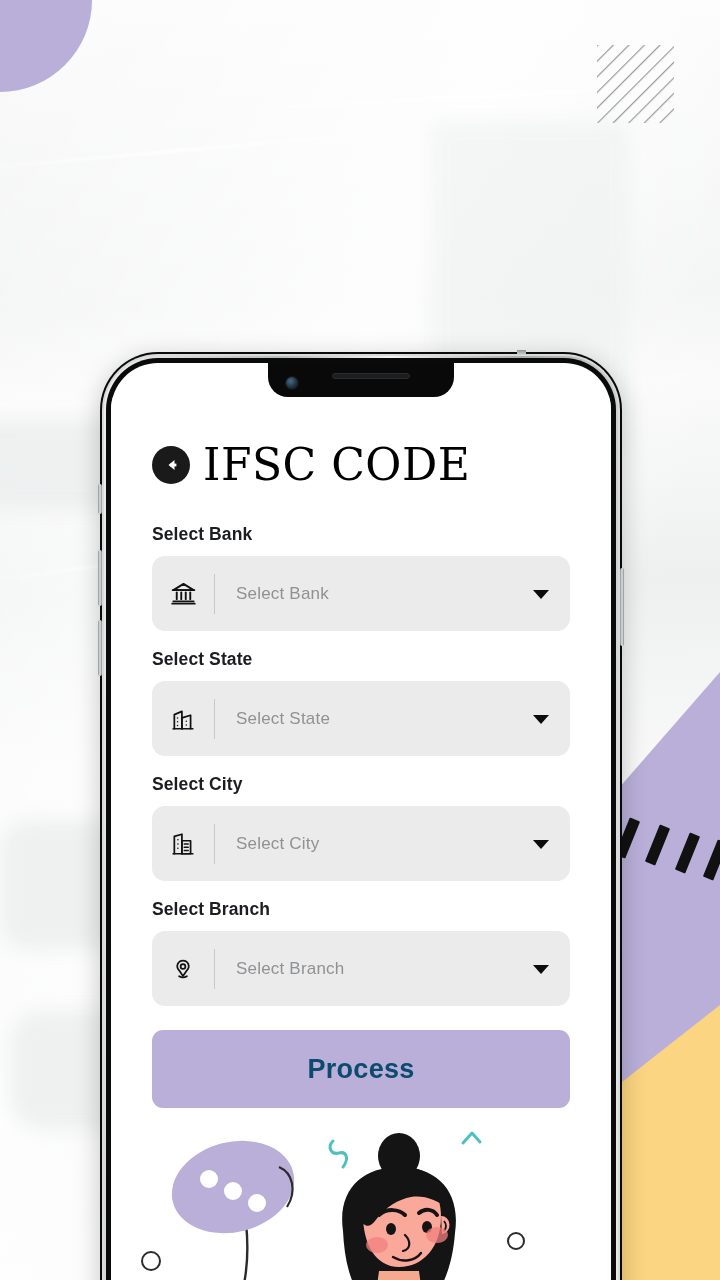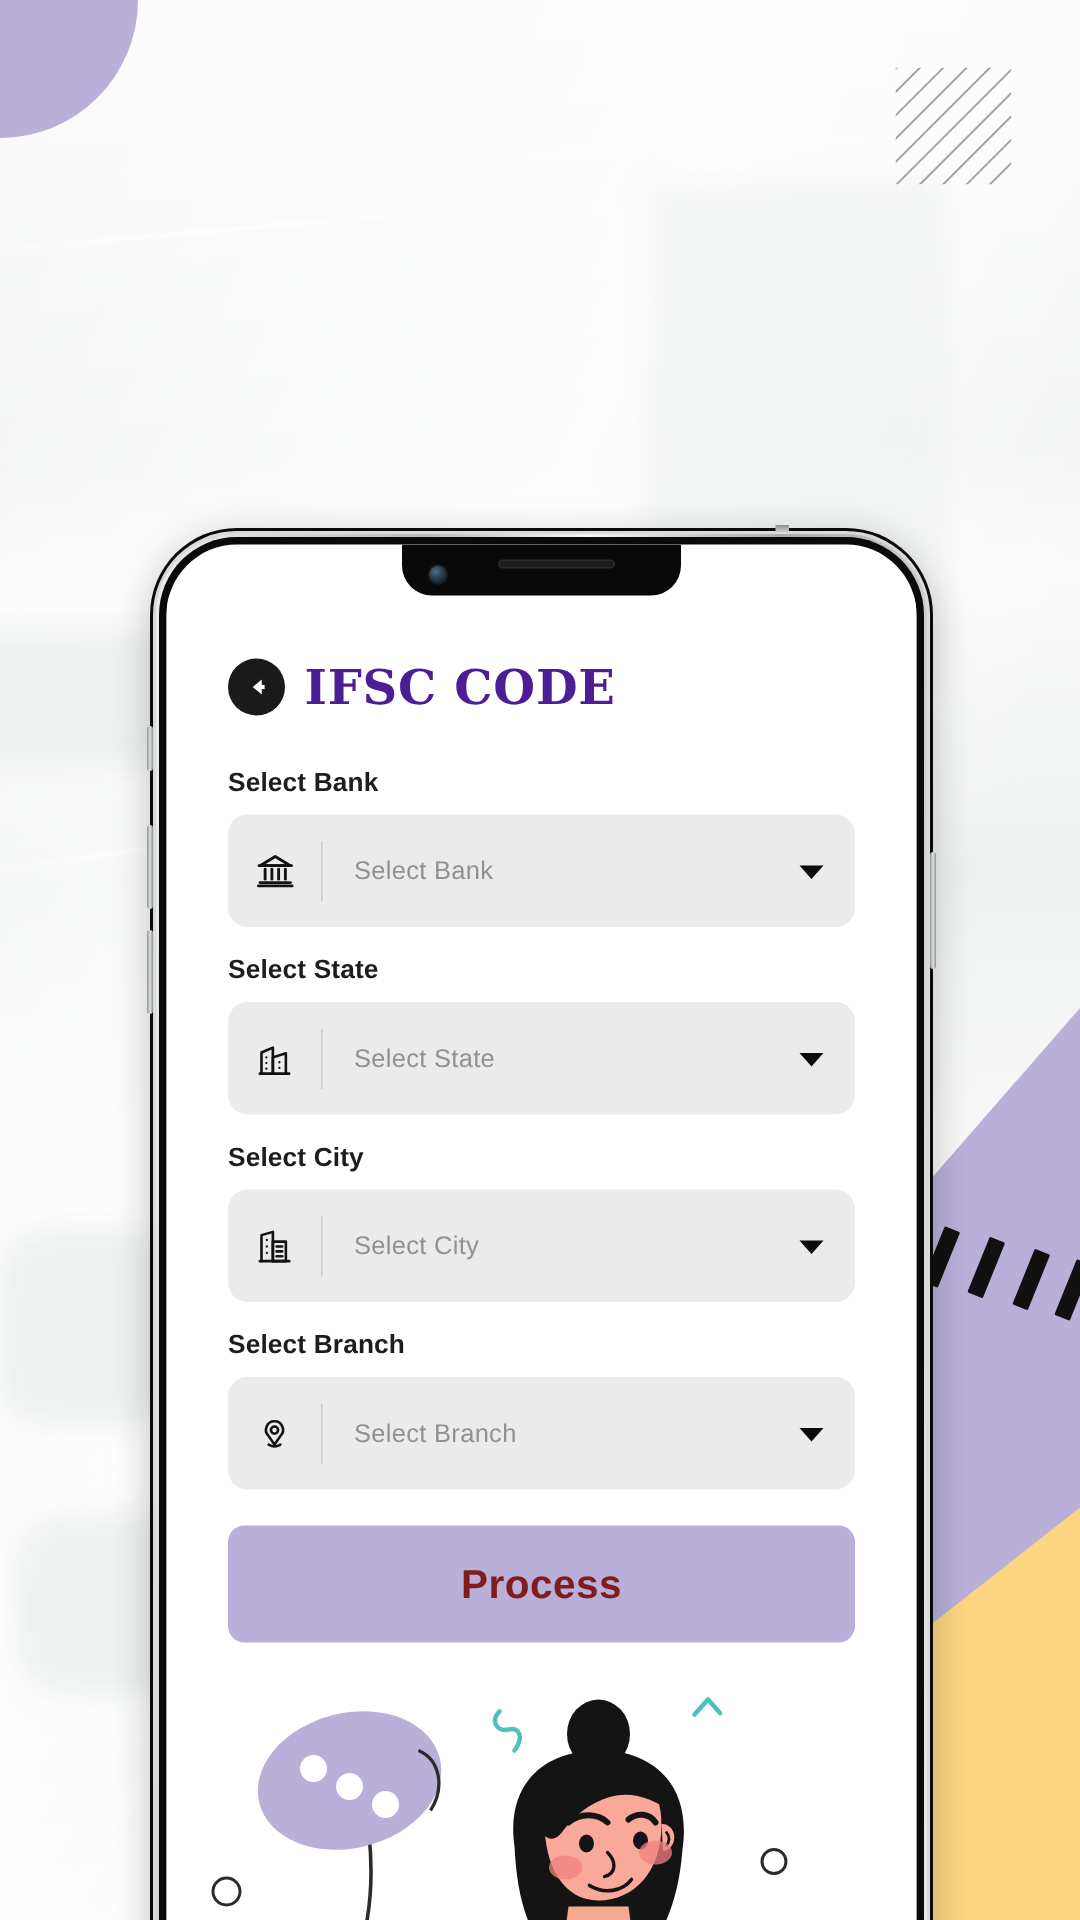--- a/index.html
+++ b/index.html
@@ -154,24 +154,24 @@
     width: 38px; height: 38px;
     border-radius: 50%;
     background: #1a1a1a;
     display: flex; align-items: center; justify-content: center;
     flex: 0 0 auto;
     cursor: pointer;
   }
   .back-btn svg { display: block; }
   .app-title {
     font-family: "DejaVu Serif", serif;
-    font-weight: bold;
-    font-size: 32px;
+    font-weight: normal;
+    font-size: 44px;
     letter-spacing: .5px;
-    color: #4c1d95;
+    color: #000000;
   }
 
   .field-group { margin-bottom: 18px; }
   .field-label {
     font-size: 17.5px;
     font-weight: bold;
     color: #1c1d20;
     margin-bottom: 11px;
     letter-spacing: .1px;
   }
@@ -204,21 +204,21 @@
   .field-caret { flex: 0 0 auto; color: #0b0b0b; display:flex; }
 
   .process-btn {
     margin-top: 24px;
     height: 78px;
     border-radius: 11px;
     background: #b9afd9;
     display: flex; align-items: center; justify-content: center;
     font-size: 27px;
     font-weight: bold;
-    color: #7f1d1d;
+    color: #0c4a6e;
     letter-spacing: .3px;
     border: none;
     width: 100%;
     cursor: pointer;
     font-family: "Liberation Sans", sans-serif;
   }
 
   
   .illus {
     position: absolute;

